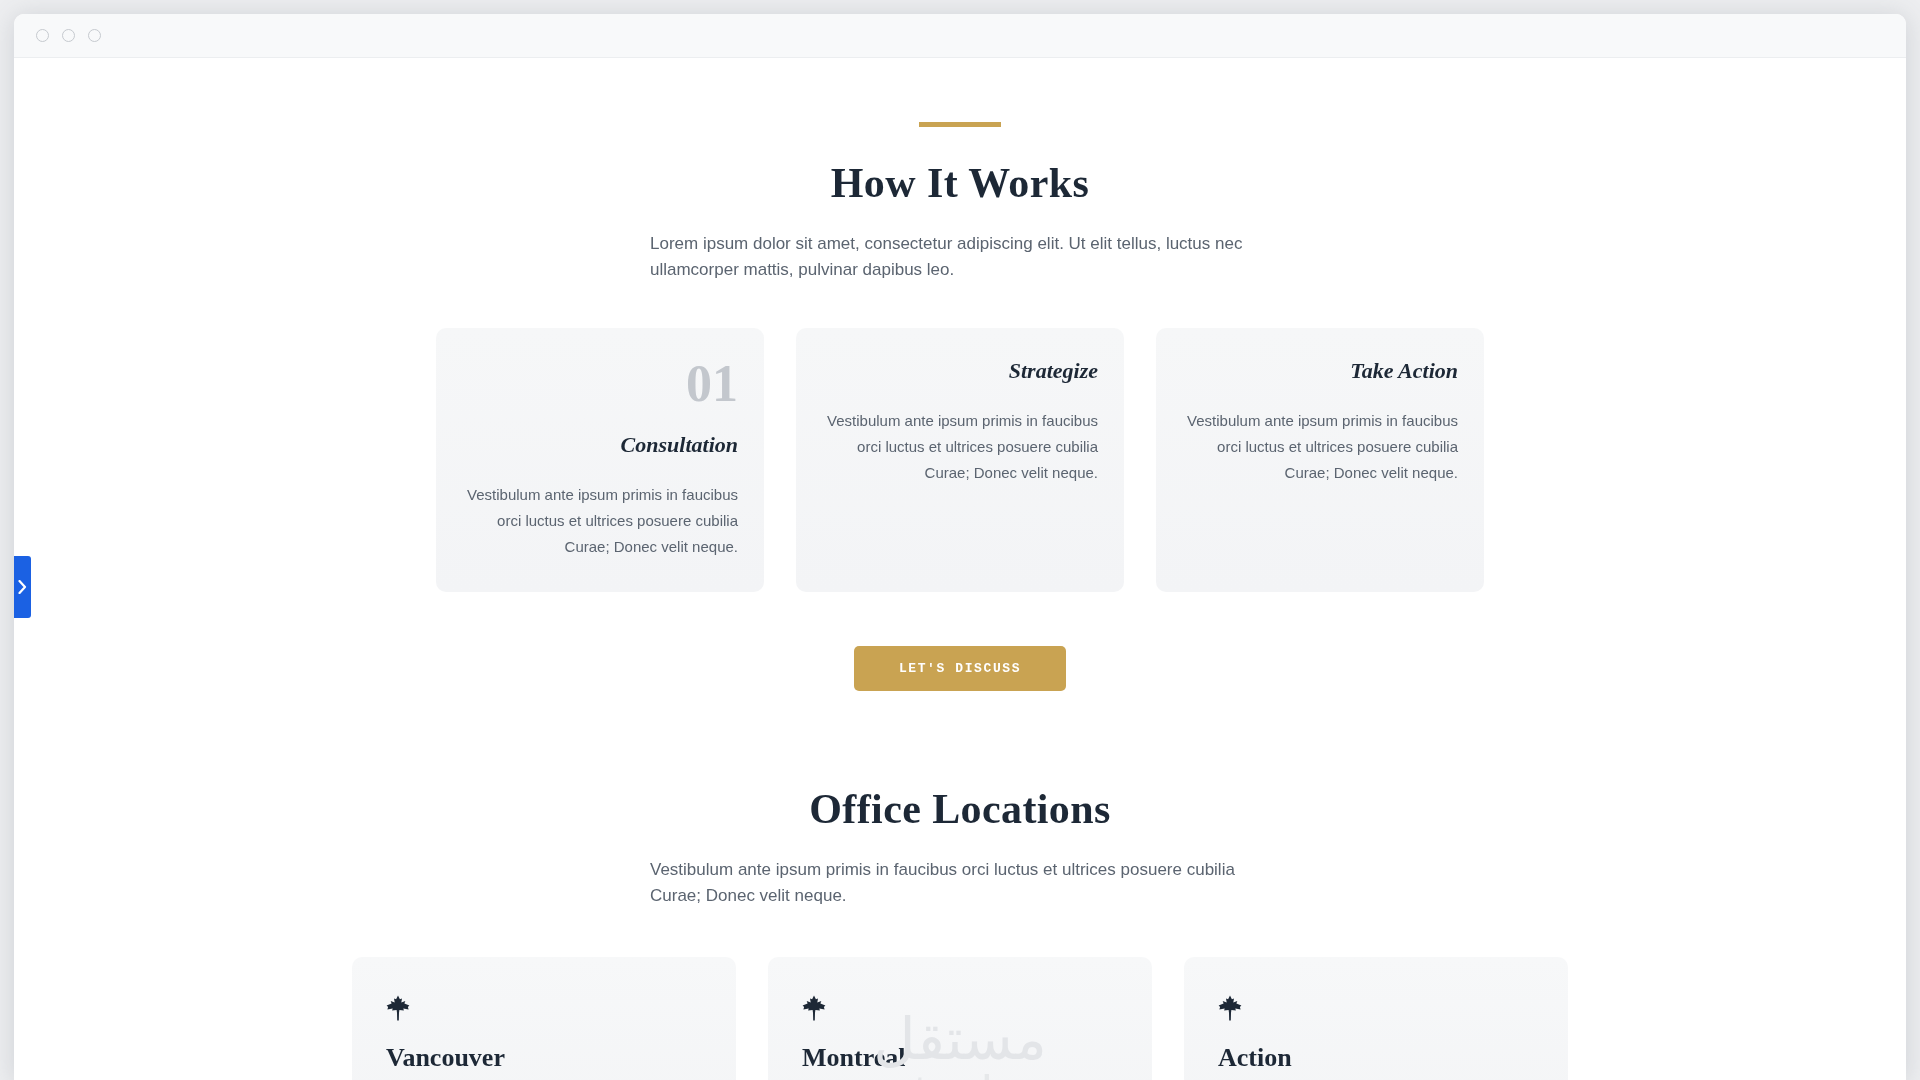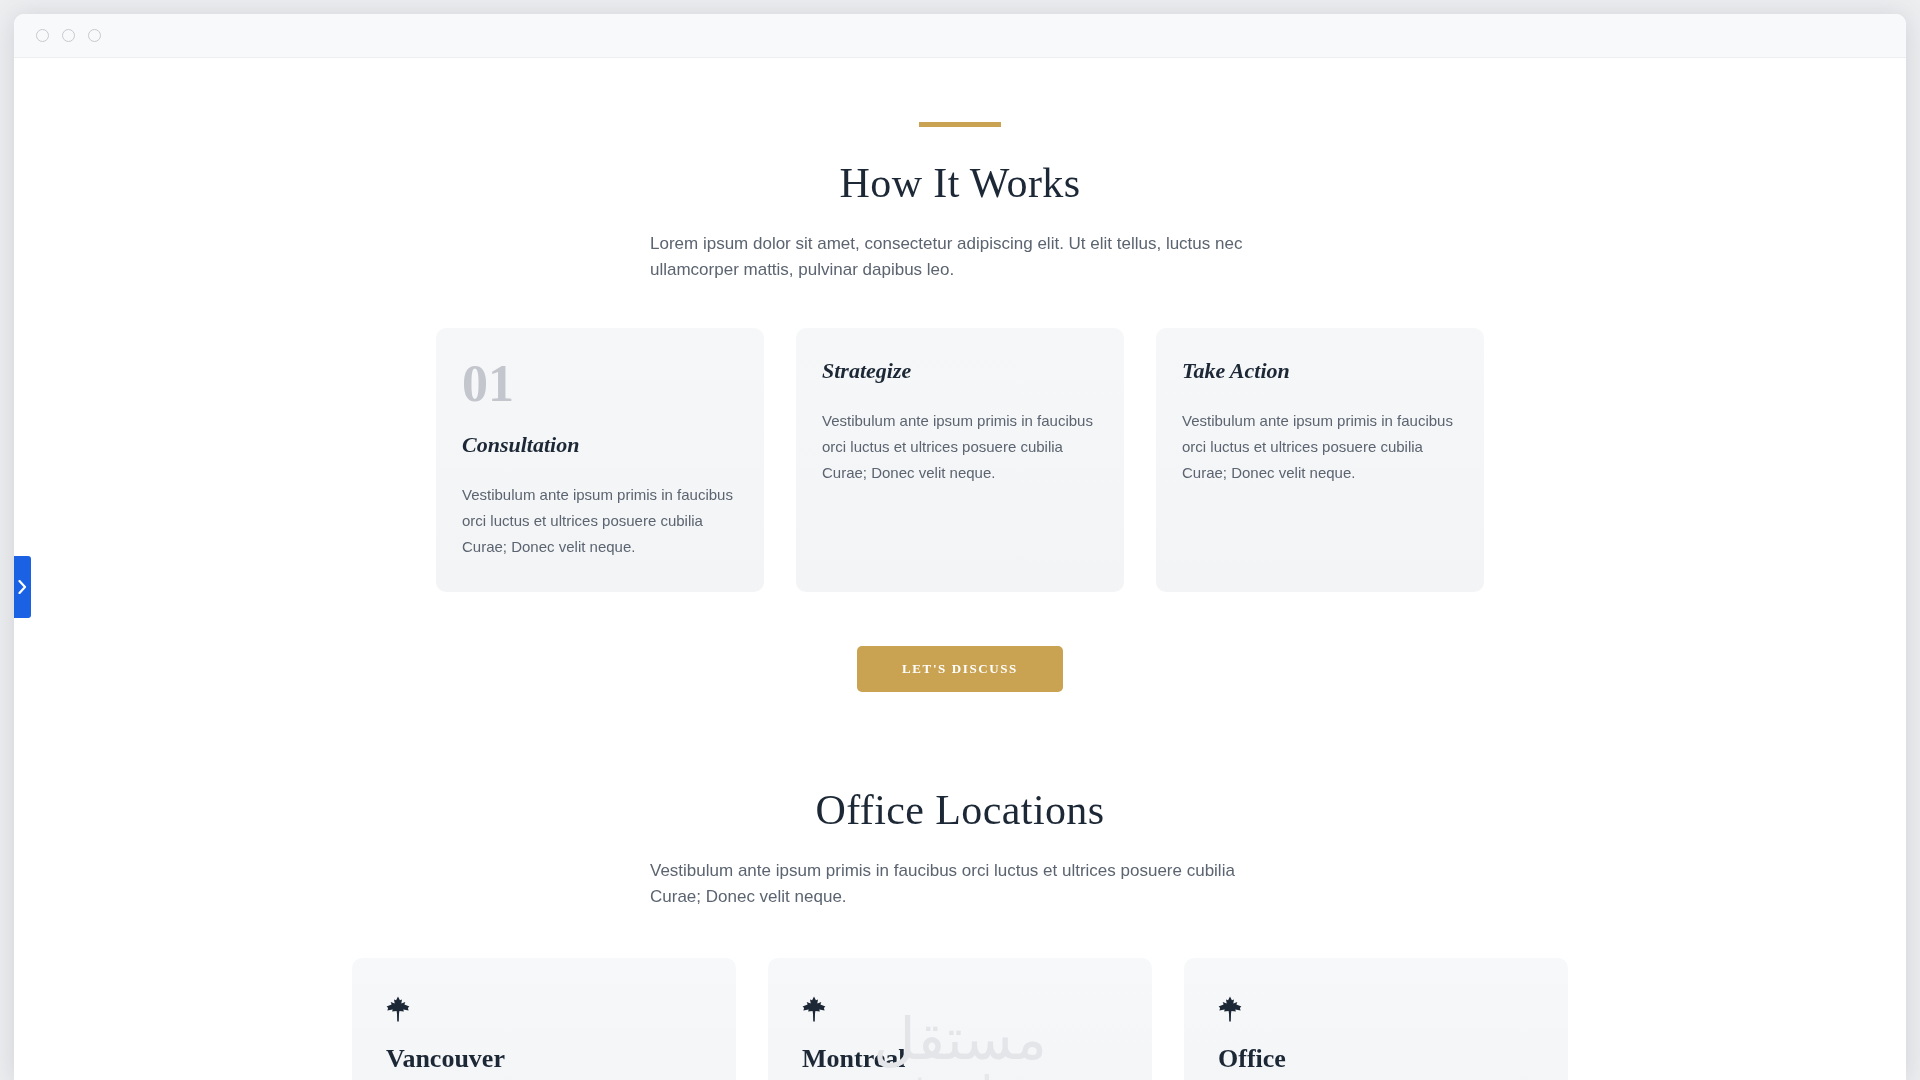--- a/index.html
+++ b/index.html
@@ -64,21 +64,21 @@
   .gold-bar {
     width: 82px;
     height: 5px;
     background: #c9a352;
     margin: 0 auto 32px;
   }
 
   
   .section-title {
     font-family: "Liberation Serif", serif;
-    font-weight: 400;
+    font-weight: 700;
     font-size: 42px;
     color: #1d2836;
     text-align: center;
     letter-spacing: 0.4px;
   }
 
   .section-sub {
     max-width: 620px;
     margin: 24px auto 0;
     text-align: left;
@@ -94,21 +94,21 @@
     gap: 32px;
     margin-top: 44px;
   }
 
   .step-card {
     width: 328px;
     min-height: 240px;
     background: linear-gradient(180deg,#f6f7f8 0%, #f3f4f6 100%);
     border-radius: 10px;
     padding: 30px 26px 32px;
-    text-align: left;
+    text-align: right;
   }
 
   .step-num {
     font-family: "Liberation Serif", serif;
     font-weight: 700;
     font-size: 52px;
     color: #c3c7cd;
     line-height: 1;
     margin-bottom: 22px;
   }
@@ -134,21 +134,21 @@
     justify-content: center;
     margin-top: 54px;
   }
 
   .cta-button {
     background: #c9a352;
     color: #ffffff;
     border: none;
     border-radius: 5px;
     padding: 15px 45px;
-    font-family: Liberation Serif, serif;
+    font-family: Liberation Mono, monospace;
     font-size: 13px;
     font-weight: 700;
     letter-spacing: 1.6px;
     text-transform: uppercase;
     cursor: pointer;
   }
 
   
   .locations-section {
     margin-top: 94px;
@@ -298,21 +298,21 @@
               <path fill="#1d2836" d="M12 0.6 L13.9 4.3 L16.0 3.6 L15.3 7.6 L19.3 6.1 L18.4 8.5 L23.4 10.5 L21.9 11.9 L22.6 14.4 L17.3 13.5 L17.9 15.5 L13.4 15.0 L13.0 17.8 L12.8 25.6 L11.2 25.6 L11.0 17.8 L10.6 15.0 L6.1 15.5 L6.7 13.5 L1.4 14.4 L2.1 11.9 L0.6 10.5 L5.6 8.5 L4.7 6.1 L8.7 7.6 L8.0 3.6 L10.1 4.3 Z"></path>
             </svg>
             <div class="office-name">Montreal</div>
 
           </div>
 
           <div class="office-card">
             <svg class="leaf-icon" width="24" height="26" viewBox="0 0 24 26">
               <path fill="#1d2836" d="M12 0.6 L13.9 4.3 L16.0 3.6 L15.3 7.6 L19.3 6.1 L18.4 8.5 L23.4 10.5 L21.9 11.9 L22.6 14.4 L17.3 13.5 L17.9 15.5 L13.4 15.0 L13.0 17.8 L12.8 25.6 L11.2 25.6 L11.0 17.8 L10.6 15.0 L6.1 15.5 L6.7 13.5 L1.4 14.4 L2.1 11.9 L0.6 10.5 L5.6 8.5 L4.7 6.1 L8.7 7.6 L8.0 3.6 L10.1 4.3 Z"></path>
             </svg>
-            <div class="office-name">Office</div>
+            <div class="office-name">Action</div>
 
           </div>
 
         </div>
 
       </section>
 
     </div>
 
     <div class="watermark">

